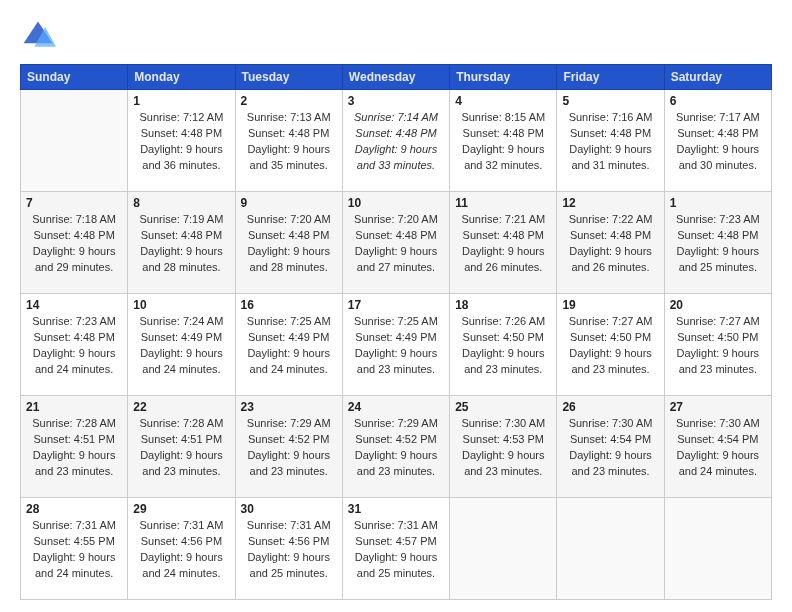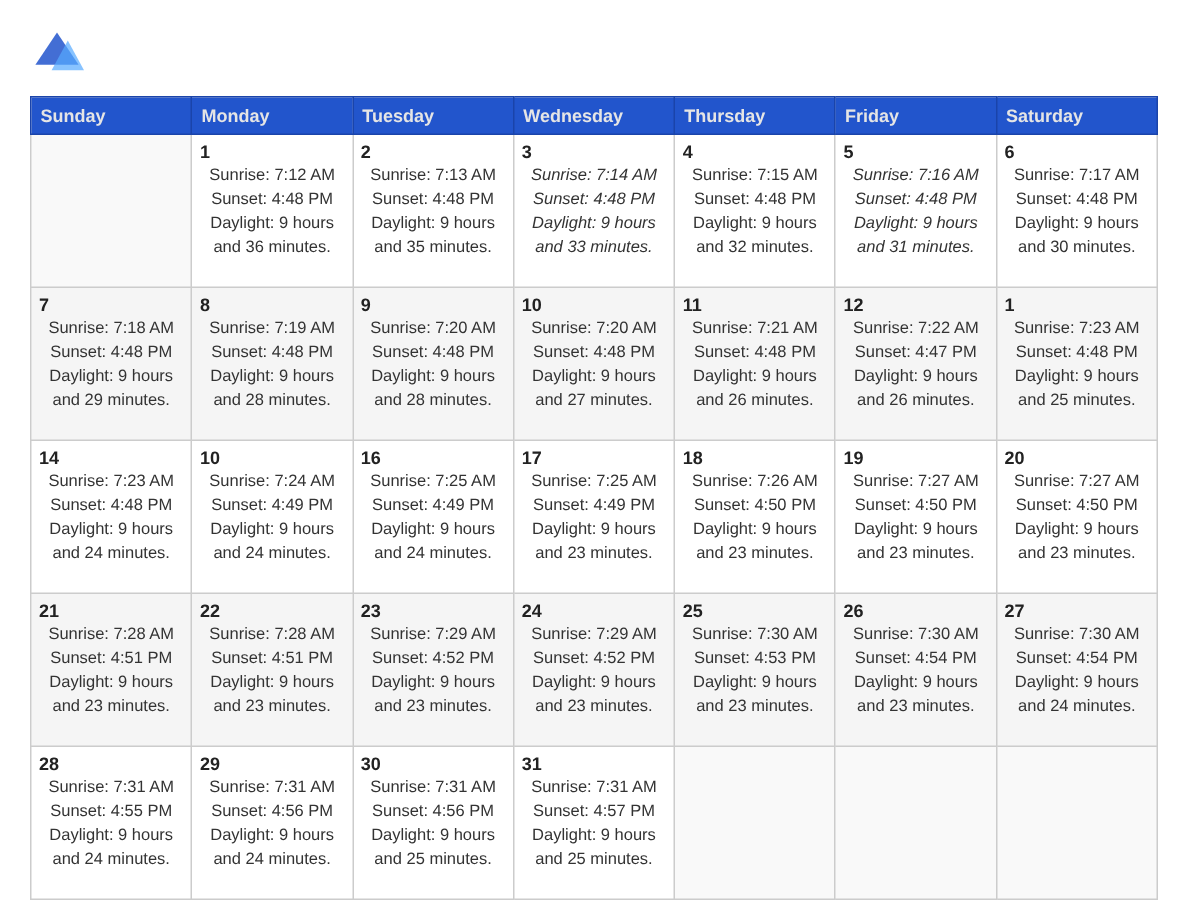--- a/index.html
+++ b/index.html
@@ -158,28 +158,28 @@
           </td>
           <td>
             <span class="day-num">3</span>
             <div class="day-info" style="white-space: pre-line; font-style: italic;">Sunrise: 7:14 AM
 Sunset: 4:48 PM
 Daylight: 9 hours
 and 33 minutes.</div>
           </td>
           <td>
             <span class="day-num">4</span>
-            <div class="day-info" style="white-space: pre-line;">Sunrise: 7:15 AM
+            <div class="day-info" style="white-space: pre-line;">Sunrise: 8:15 AM
 Sunset: 4:48 PM
 Daylight: 9 hours
 and 32 minutes.</div>
           </td>
           <td>
             <span class="day-num">5</span>
-            <div class="day-info" style="white-space: pre-line; font-style: italic;">Sunrise: 7:16 AM
+            <div class="day-info" style="white-space: pre-line;">Sunrise: 7:16 AM
 Sunset: 4:48 PM
 Daylight: 9 hours
 and 31 minutes.</div>
           </td>
           <td>
             <span class="day-num">6</span>
             <div class="day-info" style="white-space: pre-line;">Sunrise: 7:17 AM
 Sunset: 4:48 PM
 Daylight: 9 hours
 and 30 minutes.</div>
@@ -217,21 +217,21 @@
           <td>
             <span class="day-num">11</span>
             <div class="day-info" style="white-space: pre-line;">Sunrise: 7:21 AM
 Sunset: 4:48 PM
 Daylight: 9 hours
 and 26 minutes.</div>
           </td>
           <td>
             <span class="day-num">12</span>
             <div class="day-info" style="white-space: pre-line;">Sunrise: 7:22 AM
-Sunset: 4:47 PM
+Sunset: 4:48 PM
 Daylight: 9 hours
 and 26 minutes.</div>
           </td>
           <td>
             <span class="day-num">1</span>
             <div class="day-info" style="white-space: pre-line;">Sunrise: 7:23 AM
 Sunset: 4:48 PM
 Daylight: 9 hours
 and 25 minutes.</div>
           </td>

